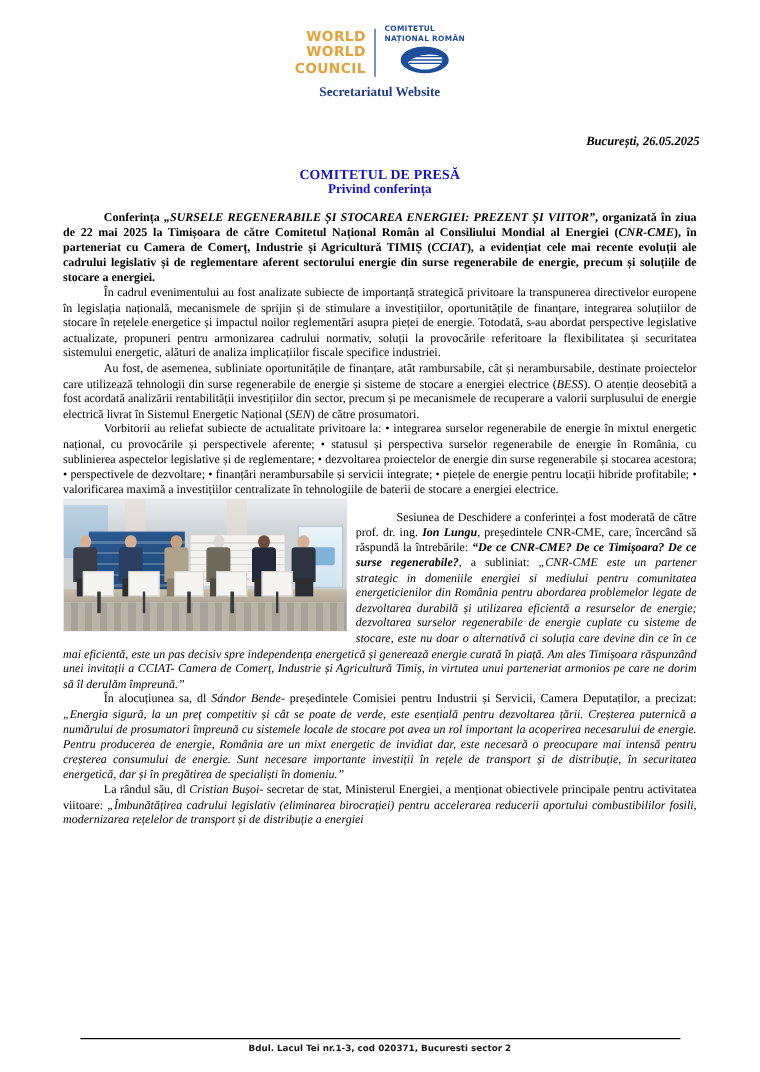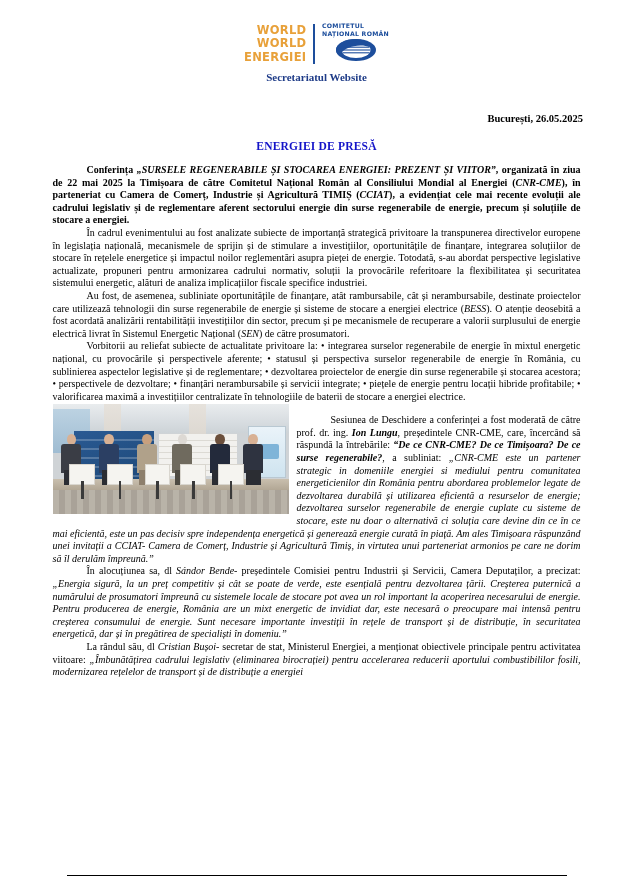--- a/index.html
+++ b/index.html
@@ -72,20 +72,21 @@
     font-weight: bold;
     color: #1F3C88;
     font-size: 11px;
   }
 
   
   .date-line {
     margin-top: 30px;
     padding-right: 50px;
     text-align: right;
+    font-style: italic;
     font-weight: bold;
     font-size: 10.5px;
     color: #000;
   }
 
   
   .title-block {
     margin-top: 16px;
     text-align: center;
     color: #1414C8;
@@ -219,21 +220,21 @@
 </head>
 <body>
 
 <div id="page">
 
   <div class="header-block">
     <div class="logo-row">
       <div class="wec-words">
         <div>WORLD</div>
         <div>WORLD</div>
-        <div>ENERGIEI</div>
+        <div>COUNCIL</div>
       </div>
       <div class="logo-divider"></div>
       <div class="cnr-block">
         <div class="cnr-words">
           <div>COMITETUL</div>
           <div>NAȚIONAL ROMÂN</div>
         </div>
         <div class="cnr-emblem">
           <svg width="42" height="24" viewBox="0 0 42 24">
             <ellipse cx="21" cy="12" rx="20" ry="11" fill="#1D4E9C"></ellipse>
@@ -247,21 +248,22 @@
           </svg>
         </div>
       </div>
     </div>
     <div class="secretariat">Secretariatul Website</div>
   </div>
 
   <div class="date-line">București, 26.05.2025</div>
 
   <div class="title-block">
-    <div class="title-main">ENERGIEI DE PRESĂ</div>
+    <div class="title-main">COMITETUL DE PRESĂ</div>
+    <div class="title-sub">Privind conferința</div>
   </div>
 
   <div class="body-wrap">
 
     <p class="para"><span>Conferința </span><span class="itb">„SURSELE REGENERABILE ȘI STOCAREA ENERGIEI: PREZENT ȘI VIITOR”</span><span>, organizată în ziua de 22 mai 2025 la Timișoara de către Comitetul Național Român al Consiliului Mondial al Energiei (</span><span class="itb">CNR-CME</span><span>), în parteneriat cu Camera de Comerț, Industrie și Agricultură TIMIȘ (</span><span class="itb">CCIAT</span><span>), a evidențiat cele mai recente evoluții ale cadrului legislativ și de reglementare aferent sectorului energie din surse regenerabile de energie, precum și soluțiile de stocare a energiei.</span></p>
 
     <p class="para normal">În cadrul evenimentului au fost analizate subiecte de importanță strategică privitoare la transpunerea directivelor europene în legislația națională, mecanismele de sprijin și de stimulare a investițiilor, oportunitățile de finanțare, integrarea soluțiilor de stocare în rețelele energetice și impactul noilor reglementări asupra pieței de energie. Totodată, s-au abordat perspective legislative actualizate, propuneri pentru armonizarea cadrului normativ, soluții la provocările  referitoare la flexibilitatea și securitatea sistemului energetic, alături de analiza implicațiilor fiscale specifice industriei.</p>
 
     <p class="para normal"><span>Au fost, de asemenea, subliniate oportunitățile de finanțare, atât rambursabile, cât și nerambursabile, destinate proiectelor care utilizează tehnologii din surse regenerabile de energie și sisteme de stocare a energiei electrice (</span><span class="it">BESS</span><span>).  O atenție deosebită a fost acordată  analizării rentabilității investițiilor din  sector, precum și pe mecanismele de recuperare a valorii surplusului de energie electrică livrat în Sistemul Energetic Național (</span><span class="it">SEN</span><span>) de către prosumatori.</span></p>
 
@@ -327,15 +329,16 @@
     <p class="para normal" style="margin-top:11px"><span>Sesiunea de Deschidere a conferinței a fost moderată de către prof. dr. ing. </span><span class="itb">Ion Lungu</span><span>, președintele CNR-CME, care, încercând să răspundă la întrebările: </span><span class="itb">“De ce CNR-CME? De ce Timișoara? De ce surse regenerabile?</span><span>, a subliniat: </span><span class="it">„CNR-CME este un partener strategic in domeniile energiei si mediului pentru comunitatea energeticienilor din România  pentru abordarea problemelor legate de dezvoltarea durabilă și utilizarea eficientă a resurselor de energie;  dezvoltarea surselor regenerabile de energie cuplate cu sisteme  de stocare, este nu doar o alternativă ci  soluția care devine din ce în ce mai eficientă, este un pas decisiv spre independența energetică  și generează energie curată în piață. Am ales Timișoara răspunzând unei invitații a CCIAT- Camera de Comerț, Industrie și Agricultură Timiș, in virtutea unui parteneriat armonios pe care ne dorim  să îl derulăm împreună.”</span></p>
 
     <p class="para normal"><span>În alocuțiunea sa, dl </span><span class="it">Sándor Bende</span><span>- președintele Comisiei pentru Industrii și Servicii, Camera Deputaților, a precizat:  </span><span class="it">„Energia sigură, la un preț competitiv și cât se poate de verde, este esențială pentru dezvoltarea țării. Creșterea puternică a numărului de prosumatori împreună cu sistemele locale de stocare pot avea un rol important la acoperirea necesarului de energie. Pentru producerea de energie, România are un mixt energetic de invidiat dar, este necesară o preocupare mai intensă pentru creșterea consumului de energie. Sunt necesare importante investiții în rețele de transport și de distribuție, în securitatea energetică, dar și în pregătirea de specialiști în domeniu.”</span></p>
 
     <p class="para normal"><span>La rândul său, dl </span><span class="it">Cristian Bușoi</span><span>- secretar de stat, Ministerul Energiei,  a menționat obiectivele principale pentru activitatea viitoare:  </span><span class="it">„Îmbunătățirea cadrului legislativ (eliminarea birocrației) pentru accelerarea reducerii aportului combustibililor fosili, modernizarea rețelelor de transport și de distribuție a energiei</span></p>
 
   </div>
 
   <div class="footer">
     <div class="footer-rule"></div>
+    <div class="footer-line">Bdul. Lacul Tei nr.1-3, cod 020371, Bucuresti sector 2</div>
   </div>
 
 </div>
 
 </body></html>

